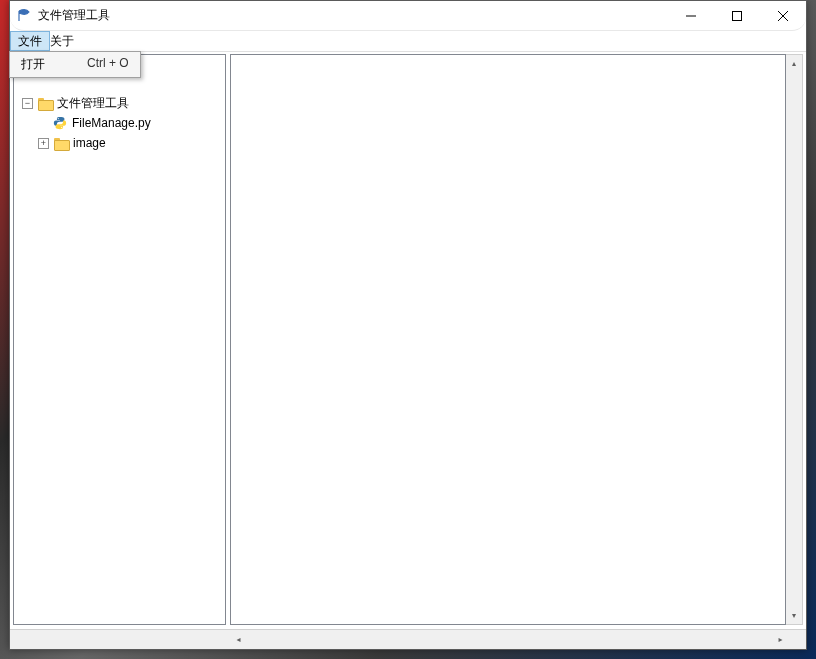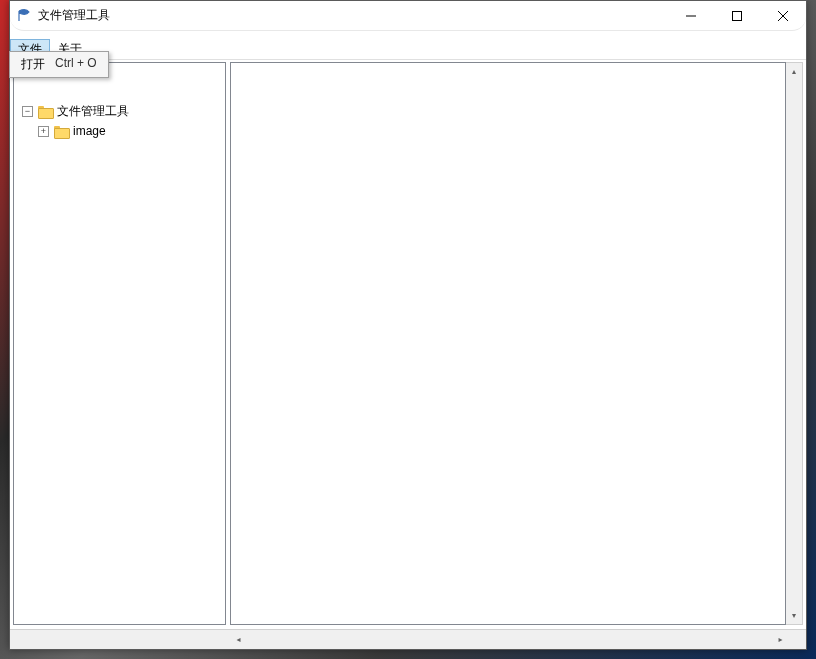--- a/index.html
+++ b/index.html
@@ -59,24 +59,23 @@
       font-family: Arial, sans-serif;
       cursor: default;
     }
     .menubar {
       height: 21px;
       display: flex;
       align-items: stretch;
       background: #ffffff;
       border-bottom: 1px solid #e0e0e0;
       font-size: 12px;
-      margin-top: 8px;
     }
     .menubar-item {
-      padding: 0 8px;
+      padding: 0 0;
       display: flex;
       align-items: center;
       cursor: default;
     }
     .menubar-item.active {
       background: #cde6f7;
       border: 1px solid #7eb4dd;
       padding: 0 7px;
     }
     .dropdown-menu {
@@ -90,21 +89,21 @@
       padding: 1px;
     }
     .dropdown-item {
       display: flex;
       padding: 3px 10px 3px 10px;
       font-size: 12px;
       cursor: default;
       white-space: nowrap;
     }
     .dropdown-label { min-width: 34px; }
-    .dropdown-accel { color: #333; }
+    .dropdown-accel { color: #333; margin-left: 32px; }
     .content {
       flex: 1;
       display: flex;
       padding: 2px 3px 4px 3px;
       gap: 4px;
       min-height: 0;
     }
     .tree-pane {
       width: 213px;
       border: 1px solid #828790;
@@ -274,20 +273,30 @@
 
       <div class="tree-row">
         <span class="tree-indent" style="width:4px"></span>
         <span class="tree-toggle">−</span>
         <span class="tree-icon">
             <span class="folder-icon"></span>
           </span>
         <span>文件管理工具</span>
       </div>
 
+      <div class="tree-row">
+        <span class="tree-indent" style="width:34px"></span>
+        <span class="tree-icon py-icon">
+          <svg viewBox="0 0 16 16">
+            <path d="M8 1c-2 0-3.5.3-3.5 1.8v1.7h3.5v.5H3.3C1.5 5 1 6.3 1 8s.5 3 2.3 3h1.2V9.1c0-1.8 1.5-2.6 3-2.6h3c1.4 0 2.5-1 2.5-2.3V2.8C13 1.3 10 1 8 1zM6 2.2c.4 0 .7.3.7.7s-.3.7-.7.7-.7-.3-.7-.7.3-.7.7-.7z" fill="#3673a5"></path>
+            <path d="M8 15c2 0 3.5-.3 3.5-1.8v-1.7H8v-.5h4.7c1.8 0 2.3-1.3 2.3-3s-.5-3-2.3-3h-1.2v1.9c0 1.8-1.5 2.6-3 2.6h-3C4.1 9.5 3 10.5 3 11.8v1.4C3 14.7 6 15 8 15zm2-1.2c-.4 0-.7-.3-.7-.7s.3-.7.7-.7.7.3.7.7-.3.7-.7.7z" fill="#ffd43b"></path>
+          </svg>
+        </span>
+        <span>FileManage.py</span>
+      </div>
 
       <div class="tree-row">
         <span class="tree-indent" style="width:20px"></span>
         <span class="tree-toggle">+</span>
         <span class="tree-icon">
             <span class="folder-icon"></span>
           </span>
         <span>image</span>
       </div>
 

